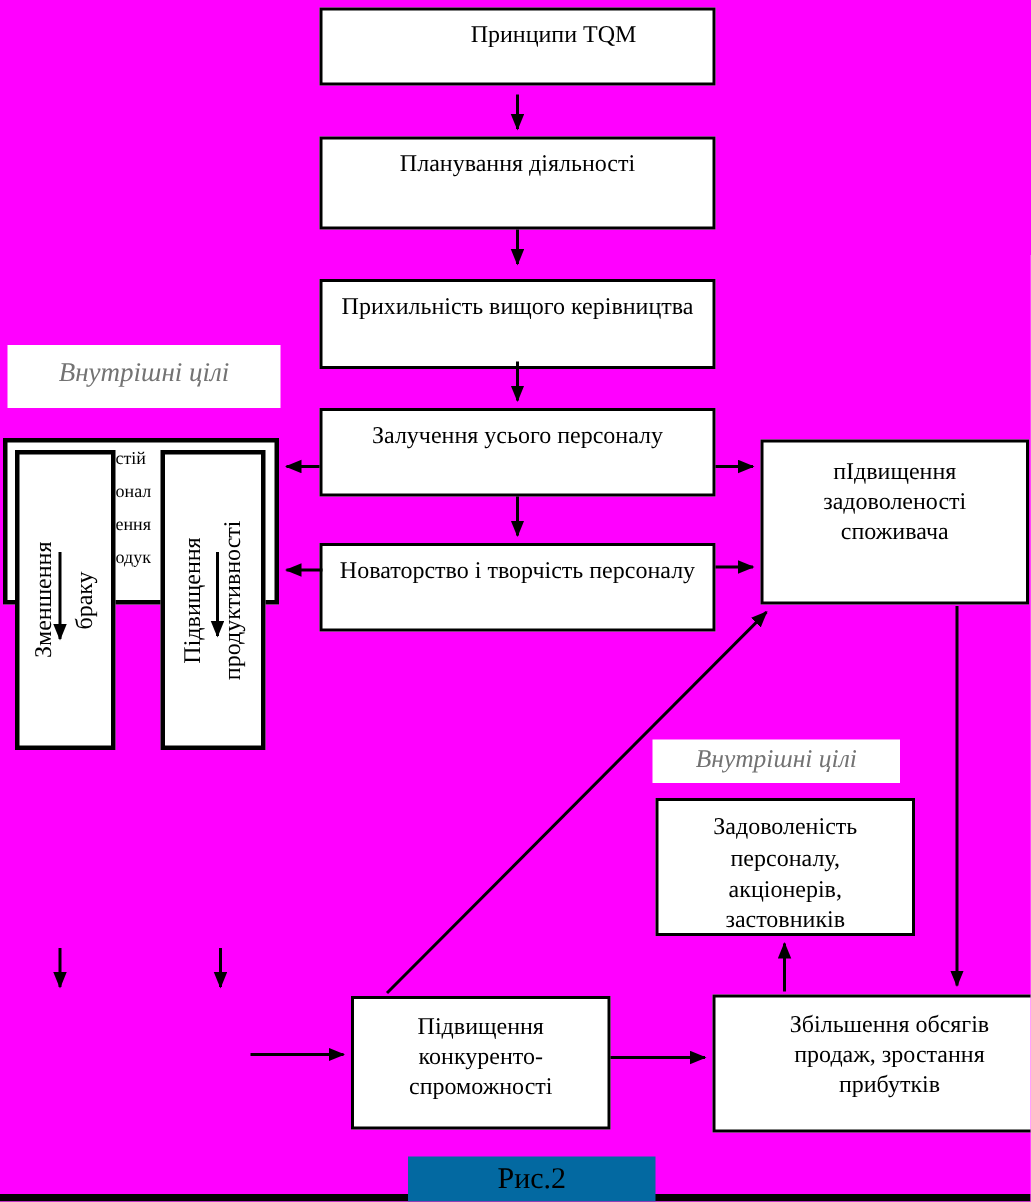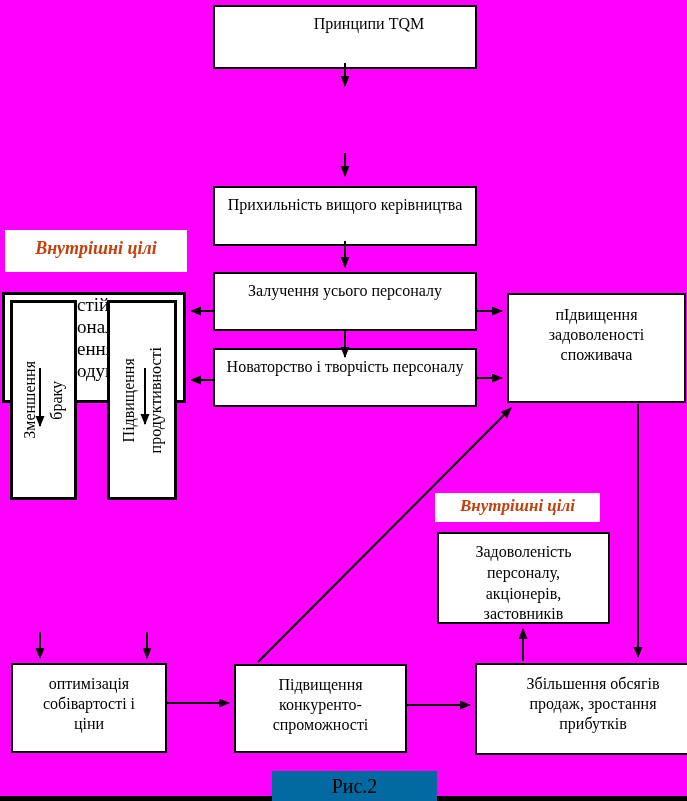--- a/index.html
+++ b/index.html
@@ -23,23 +23,23 @@
     white-space:pre-line;
     z-index:2;
   }
   .thick{border-width:3px;}
   .goal-label{
     position:absolute;
     background:#fff;
     box-sizing:border-box;
     text-align:center;
     font-style:italic;
-    font-weight:bold;
+    font-weight:normal;
     font-size:18px;
-    color:#c2410c;
+    color:#737373;
     padding-top:8px;
     z-index:2;
   }
   .vbox{
     position:absolute;
     background:#fff;
     border:3px solid #000;
     box-sizing:border-box;
     display:flex;
     align-items:center;
@@ -53,21 +53,21 @@
     text-align:center;
     font-size:16px;
     line-height:1.7;
   }
   .fragments{
     position:absolute;
     left:77px;top:294px;
     width:31px;
     z-index:3;
     text-align:left;
-    font-size:19px;
+    font-size:12px;
     overflow:hidden;
   }
   .fragments div{height:22px;line-height:22px;}
   .caption-box{
     position:absolute;
     left:272px;top:771px;
     width:165px;height:30px;
     background:#0369a1;
     text-align:center;
     font-size:20px;
@@ -85,24 +85,25 @@
     position:absolute;left:0;top:0;
     z-index:10;
     pointer-events:none;
   }
 </style>
 </head>
 <body>
 
 <div class="canvas">
 
-  <div class="box" style="left:213px;top:5px;width:264px;height:64px;padding-left:48px;">Принципи TQM</div>
+  <div class="box" style="left:213px;top:5px;width:264px;height:52px;padding-left:48px;">Принципи TQM</div>
+  <div class="box" style="left:213px;top:91px;width:264px;height:62px;">Планування діяльності</div>
   <div class="box" style="left:213px;top:186px;width:264px;height:60px;">Прихильність вищого керівництва</div>
   <div class="box" style="left:213px;top:272px;width:264px;height:59px;">Залучення усього персоналу</div>
-  <div class="box" style="left:213px;top:348px;width:264px;height:59px;">Новаторство і творчість персоналу</div>
+  <div class="box" style="left:213px;top:362px;width:264px;height:59px;">Новаторство і творчість персоналу</div>
 
   <div class="goal-label" style="left:5px;top:230px;width:182px;height:42px;">Внутрішні цілі</div>
   <div class="goal-label" style="left:435px;top:493px;width:165px;height:29px;font-size:17px;padding-top:3px;">Внутрішні цілі</div>
 
   <div class="box thick" style="left:2px;top:292px;width:184px;height:111px;z-index:1;"></div>
   <div class="fragments">
     <div>стій</div>
     <div>онал</div>
     <div>ення</div>
     <div>одук</div>
@@ -118,23 +119,20 @@
   </div>
 
   <div class="box" style="left:507px;top:293px;width:179px;height:110px;padding-top:10px;">пІдвищення
 задоволеності
 споживача</div>
   <div class="box" style="left:437px;top:532px;width:173px;height:92px;padding-top:8px;line-height:1.3;">Задоволеність
 персоналу,
 акціонерів,
 застовників</div>
 
-  <div class="box" style="left:11px;top:663px;width:156px;height:90px;padding-top:9px;">оптимізація
-собівартості і
-ціни</div>
   <div class="box" style="left:234px;top:664px;width:173px;height:89px;padding-top:9px;">Підвищення
 конкуренто-
 спроможності</div>
   <div class="box" style="left:475px;top:663px;width:236px;height:92px;padding-top:9px;">Збільшення обсягів
 продаж, зростання
 прибутків</div>
 
   <div class="bottom-bar"></div>
   <div class="caption-box">Рис.2</div>
 

